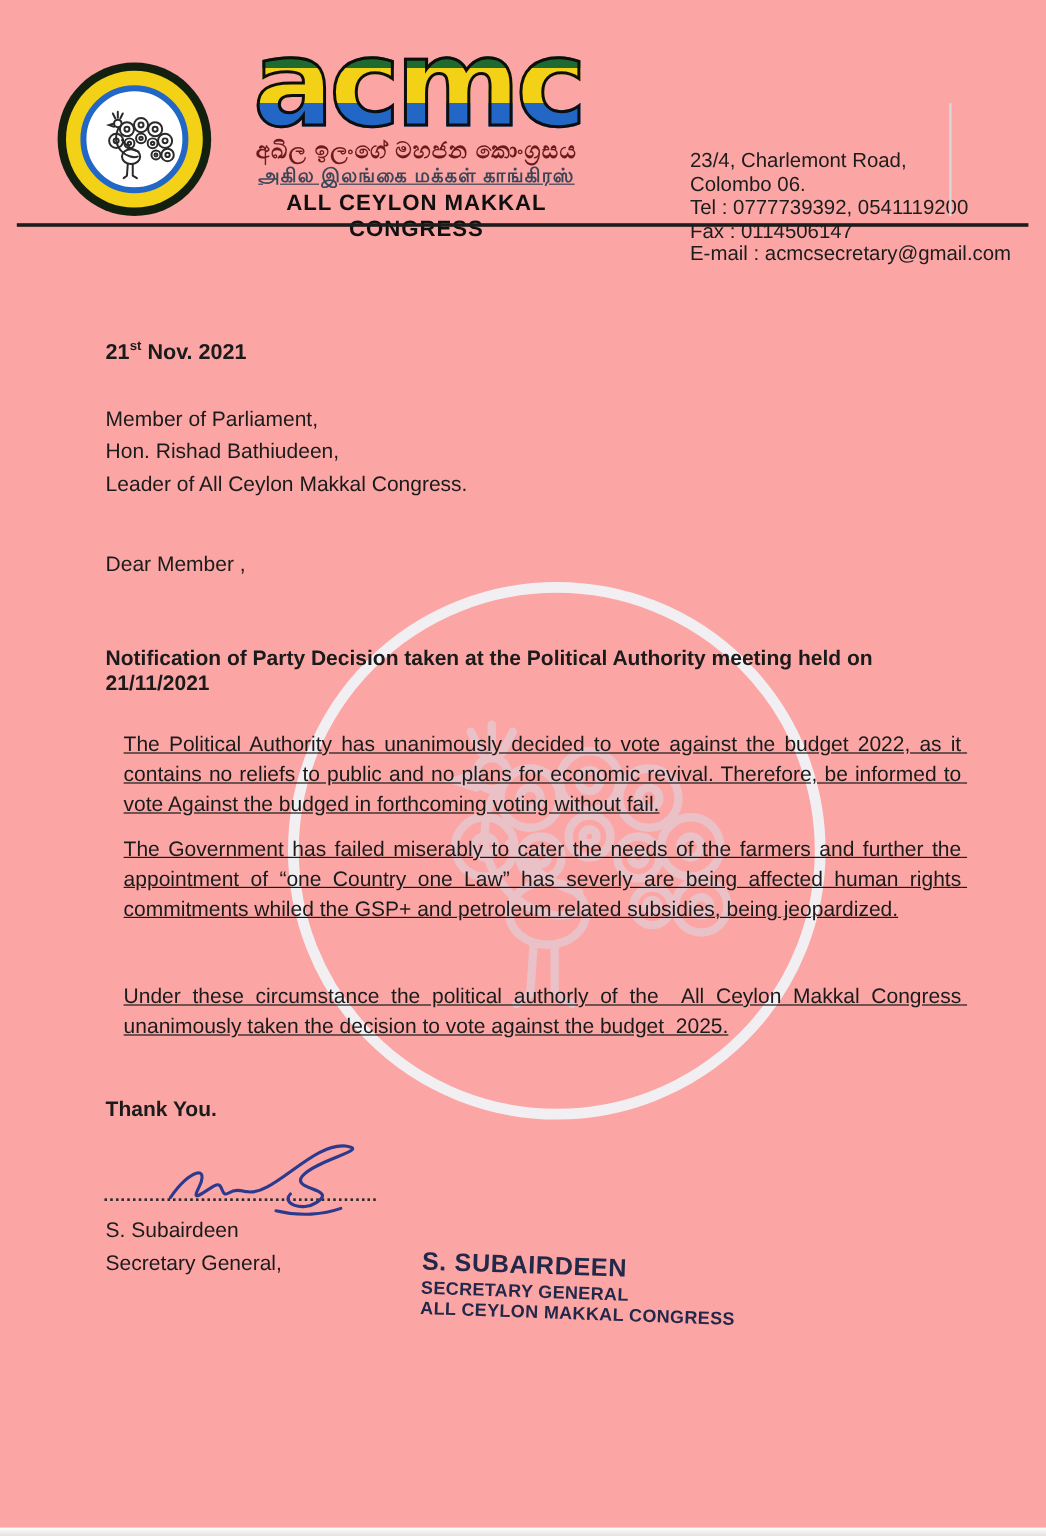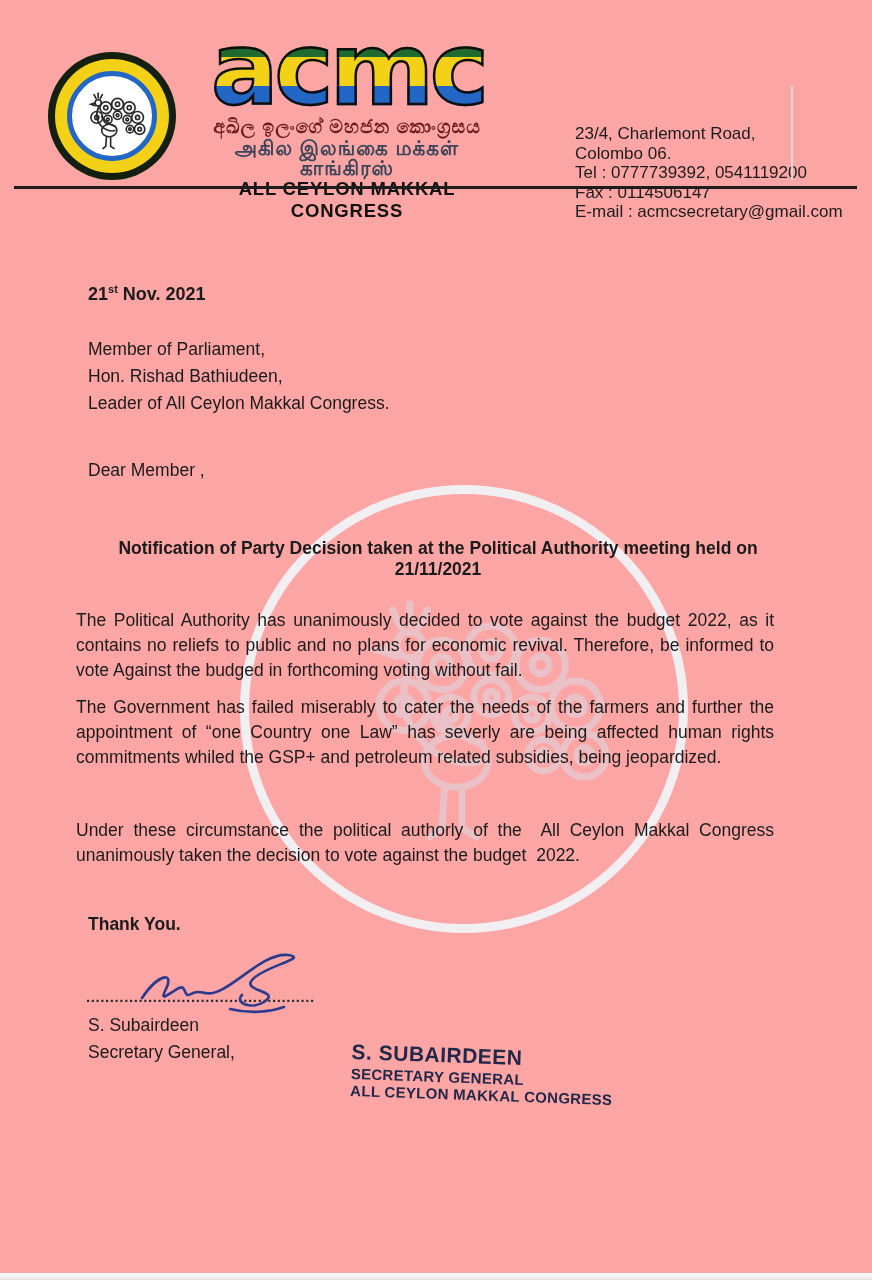--- a/index.html
+++ b/index.html
@@ -22,39 +22,39 @@
     position:absolute; left:198px; top:20px; width:300px;
     font-family:"DejaVu Sans","Liberation Sans",sans-serif;
     font-weight:bold; font-size:100px; line-height:1; letter-spacing:-4px;
     text-align:center;
     background:linear-gradient(to bottom, var(--green,#1f6b2f) 0 37%, var(--yellow,#f3d117) 37% 66%, var(--blue,#2367c6) 66% 100%);
     -webkit-background-clip:text; background-clip:text;
     color:transparent; -webkit-text-stroke:2.5px #0e0e0e;
   }
   .org-names { position:absolute; left:186px; top:116px; width:322px; text-align:center; }
   .org-si { font-size:19px; font-weight:bold; color:var(--sinhala,#6a1b1b); letter-spacing:1px; line-height:22px; }
-  .org-ta { font-size:20px; font-weight:bold; color:var(--tamil,#3a4658); letter-spacing:1px; line-height:20px; }
+  .org-ta { font-size:16px; font-weight:bold; color:var(--tamil,#3a4658); letter-spacing:1px; line-height:20px;text-decoration:underline; }
   .org-en { font-size:18.5px; font-weight:bold; color:#101010; letter-spacing:0.8px; line-height:22px; }
   .address { position:absolute; left:575px; top:88px; font-size:17px; line-height:19.5px; color:#1c1c1c;margin-top:36px; }
   .scan-edge-v { position:absolute; left:791px; top:86px; width:2px; height:94px; background:#d8d8d8; }
   .divider { position:absolute; left:14px; top:186px; width:843px; height:3px; background:#1d1d1d; }
   
   .wm-ring {
     position:absolute; left:240px; top:485px; width:430px; height:430px;
     border:9px solid #f2eff3; border-radius:50%; z-index:0;
   }
   .wm-peacock { position:absolute; left:318px; top:540px; width:300px; height:320px; color:#ddd4de; opacity:.6; z-index:0; }
   
   .content { position:absolute; inset:0; z-index:1; }
   .dateline { position:absolute; left:88px; top:283px; width:692px; text-align:left; font-size:18px; font-weight:bold; font-weight:600; }
   .dateline sup { font-size:11px; }
   .recipient { position:absolute; left:88px; top:336px; font-size:17.5px; line-height:26.8px; }
   .salutation { position:absolute; left:88px; top:460px; font-size:17.5px; }
-  .subject { position:absolute; left:88px; top:538px; width:700px; text-align:center; font-size:17.5px; font-weight:bold; }
-  .para { position:absolute; left:76px; width:698px; font-size:17.5px; line-height:25.2px; text-align:justify; white-space:pre-wrap; }
+  .subject { position:absolute; left:88px; top:538px; width:700px; font-size:17.5px; font-weight:bold; }
+  .para { position:absolute; left:103px; width:698px; font-size:17.5px; line-height:25.2px; text-align:justify; white-space:pre-wrap;text-decoration:underline; }
   .p1 { top:608px; } .p2 { top:695px; } .p3 { top:818px; }
   .closing { position:absolute; left:88px; top:914px; font-size:17.5px;font-weight:bold; }
   .sig-svg { position:absolute; left:112px; top:946px; width:240px; height:70px; z-index:2; }
   .dots { position:absolute; left:86px; top:988px; font-size:15px; font-weight:bold; letter-spacing:0.6px; color:#2c2c2c; }
   .signatory { position:absolute; left:88px; top:1012px; font-size:17.5px; line-height:26.5px; }
   .stamp {
     position:absolute; left:352px; top:1040px; color:var(--stamp,#22284a);
     transform:rotate(2deg); transform-origin:left top; line-height:1.18;
   }
   .stamp-l1 { font-size:21px; font-weight:bold; letter-spacing:0.5px; }
@@ -148,21 +148,21 @@
       <div>Hon. Rishad Bathiudeen,</div>
       <div>Leader of All Ceylon Makkal Congress.</div>
     </div>
 
     <div class="salutation">Dear Member ,</div>
 
     <div class="subject">Notification of Party Decision taken at the Political Authority meeting held on 21/11/2021</div>
 
     <div class="para p1">The Political Authority has unanimously decided to vote against the budget 2022, as it contains no reliefs to public and no plans for economic revival. Therefore, be informed to vote Against the budged in forthcoming voting without fail.</div>
     <div class="para p2">The Government has failed miserably to cater the needs of the farmers and further the appointment of “one Country one Law” has severly are being affected human rights commitments whiled the GSP+ and petroleum related subsidies, being jeopardized.</div>
-    <div class="para p3">Under these circumstance the political authorly of the  All Ceylon Makkal Congress unanimously taken the decision to vote against the budget  2022.</div>
+    <div class="para p3">Under these circumstance the political authorly of the  All Ceylon Makkal Congress unanimously taken the decision to vote against the budget  2025.</div>
 
     <div class="closing">Thank You.</div>
 
     <svg class="sig-svg" viewBox="0 0 240 70" fill="none" stroke="#2b3a8c" stroke-width="2.6" stroke-linecap="round">
       <path d="M30 52 C46 28 64 24 53 45 C47 57 59 46 67 42 C75 38 71 53 79 48 C84 45 88 46 93 47"></path>
       <path d="M93 47 C115 52 148 6 176 9 C198 12 152 20 140 34 C130 46 170 44 152 56 C140 64 122 57 130 49"></path>
       <path d="M118 63 C138 68 158 66 172 61"></path>
     </svg>
 
     <div class="dots">................................................</div>

